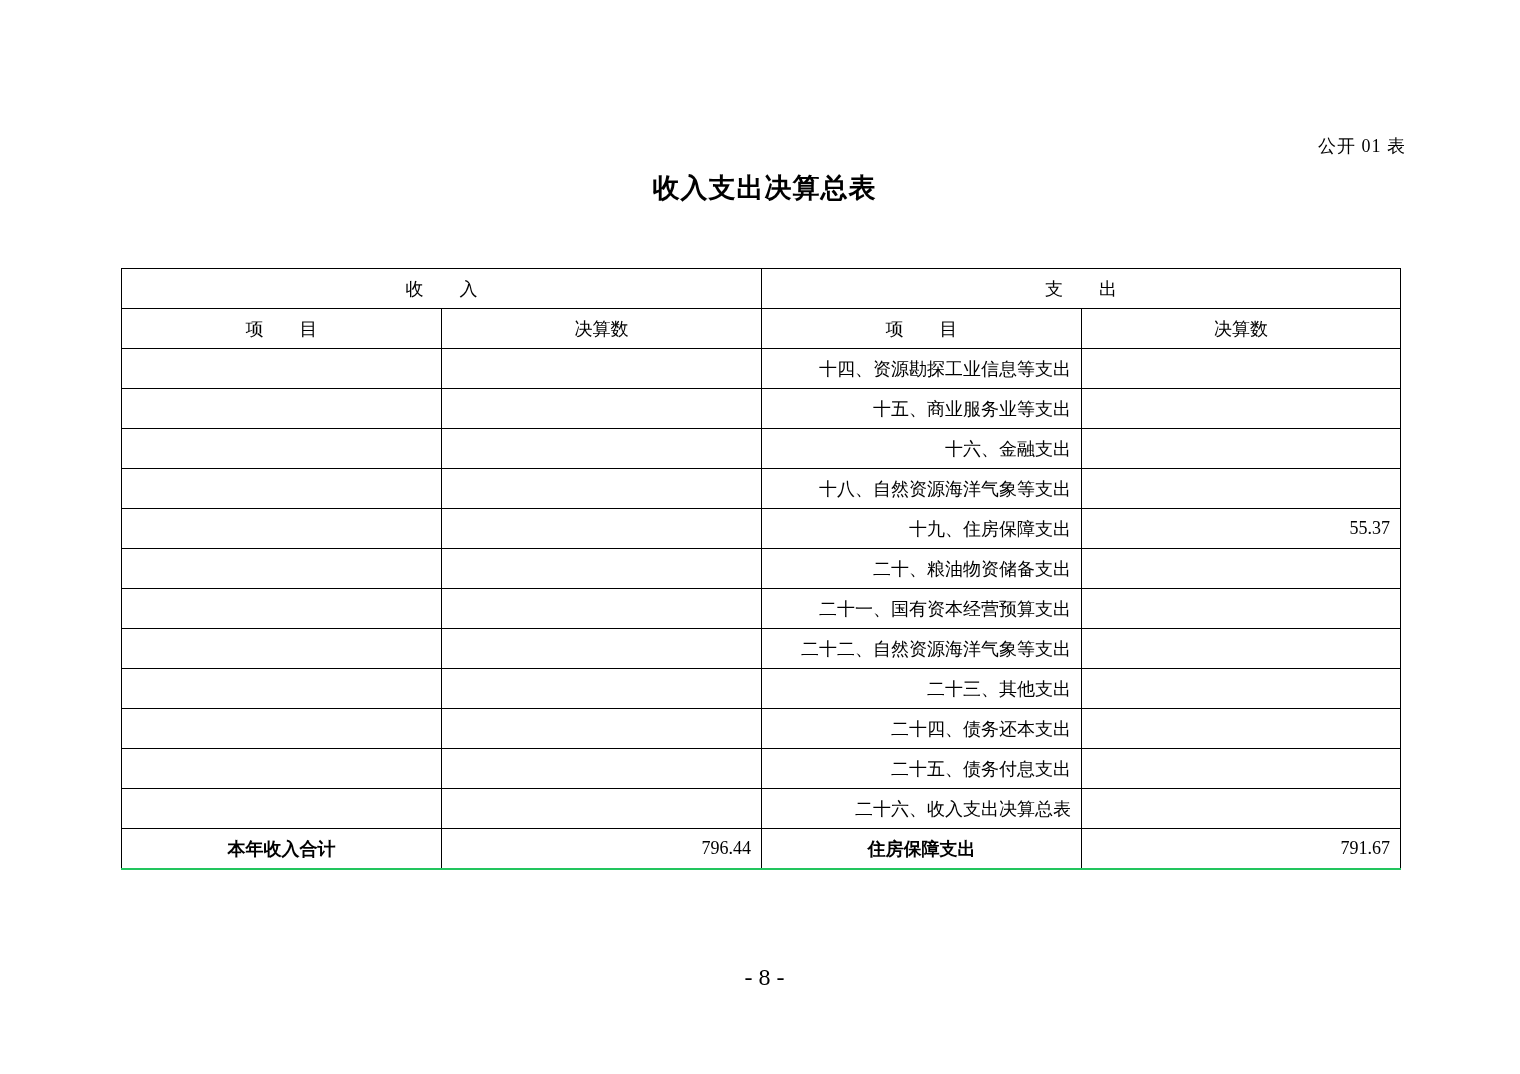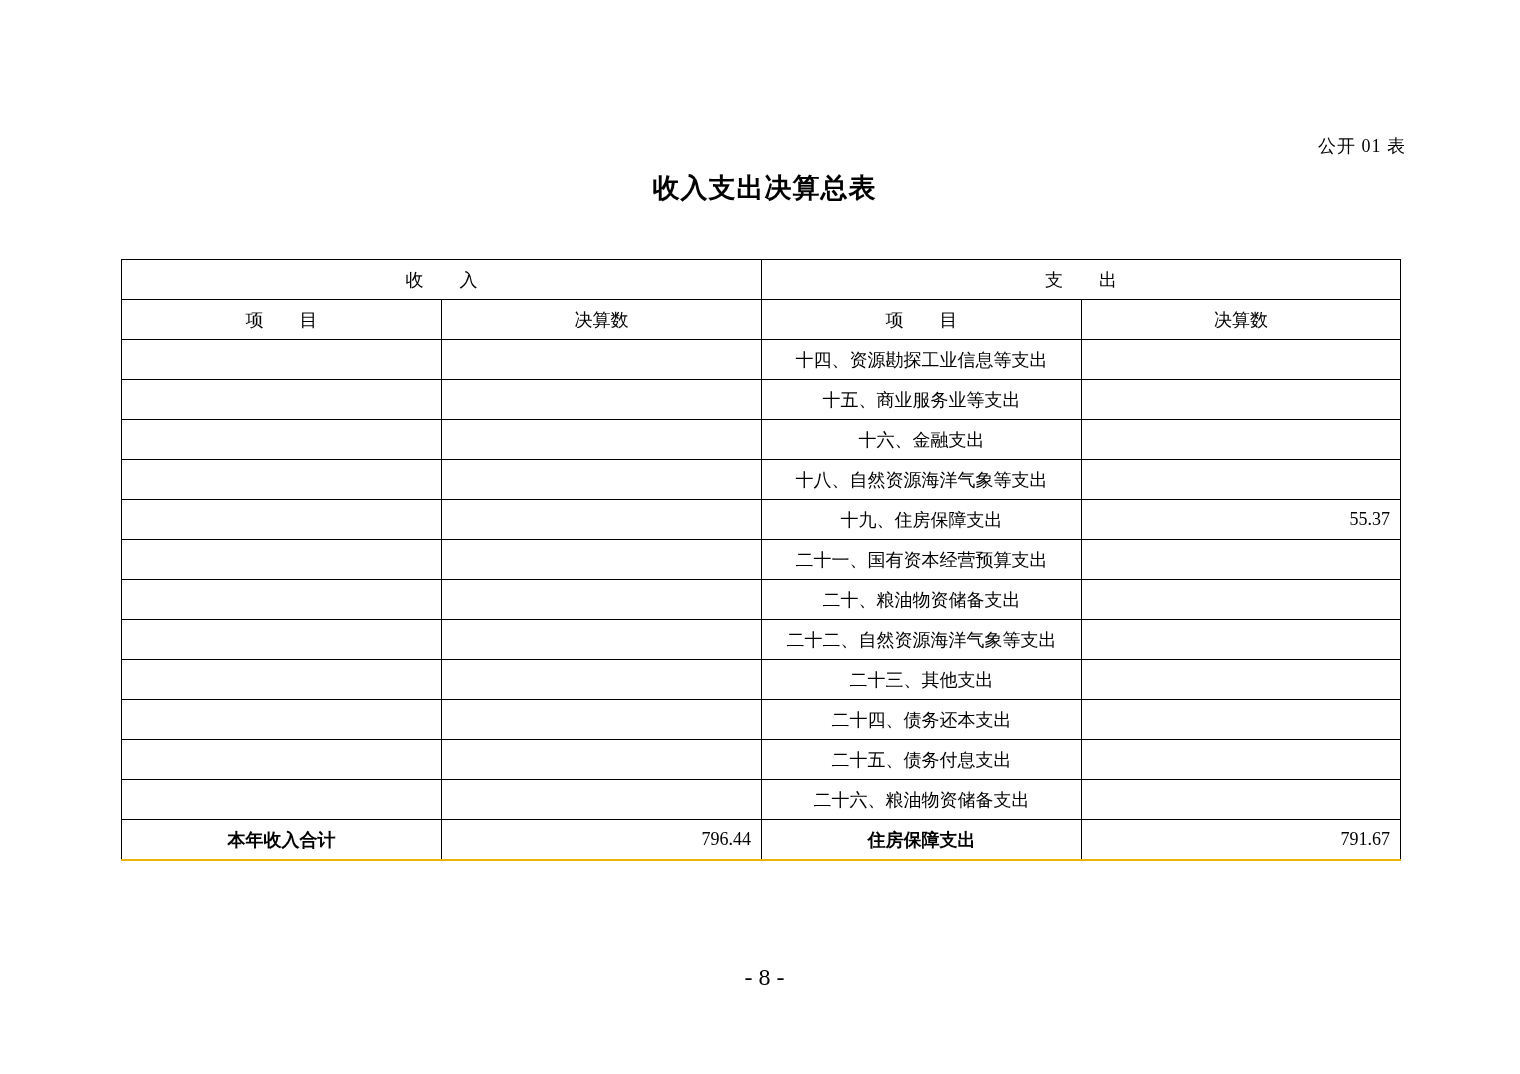--- a/index.html
+++ b/index.html
@@ -35,48 +35,48 @@
     top: 227px;
     left: 130px;
     width: 1266px;
     display: flex;
     justify-content: space-between;
     font-size: 18px;
   }
   table.main {
     position: absolute;
     left: 121px;
-    top: 259px;
+    top: 268px;
     width: 1279px;
     border-collapse: collapse;
     table-layout: fixed;
   }
   table.main td {
     border: 1px solid #000000;
     height: 39px;
     font-size: 18px;
     padding: 0 10px;
     white-space: nowrap;
     overflow: hidden;
     vertical-align: middle;
   }
   td.sec-h, td.col-h {
     text-align: center;
     font-size: 19px;
     padding: 0;
   }
-  td.item { text-align: center; margin-top: 48px; }
+  td.item { text-align: right; margin-top: 48px; }
   td.amt { text-align: right; padding-right: 11px; }
   td.total-label {
     text-align: center;
     font-weight: bold;
     font-size: 19px;
     padding: 0;
   }
-  tr.bottom td { border-bottom: 2px solid #eab308; }
+  tr.bottom td { border-bottom: 2px solid #22c55e; }
   .page-num {
     position: absolute;
     top: 964px;
     left: 0;
     width: 100%;
     text-align: center;
     font-size: 24px;
   }
 </style>
 </head>
@@ -134,27 +134,27 @@
       </tr>
       <tr>
         <td class="item"></td>
         <td class="amt"></td>
         <td class="item">十九、住房保障支出</td>
         <td class="amt">55.37</td>
       </tr>
       <tr>
         <td class="item"></td>
         <td class="amt"></td>
-        <td class="item">二十一、国有资本经营预算支出</td>
+        <td class="item">二十、粮油物资储备支出</td>
         <td class="amt"></td>
       </tr>
       <tr>
         <td class="item"></td>
         <td class="amt"></td>
-        <td class="item">二十、粮油物资储备支出</td>
+        <td class="item">二十一、国有资本经营预算支出</td>
         <td class="amt"></td>
       </tr>
       <tr>
         <td class="item"></td>
         <td class="amt"></td>
         <td class="item">二十二、自然资源海洋气象等支出</td>
         <td class="amt"></td>
       </tr>
       <tr>
         <td class="item"></td>
@@ -170,21 +170,21 @@
       </tr>
       <tr>
         <td class="item"></td>
         <td class="amt"></td>
         <td class="item">二十五、债务付息支出</td>
         <td class="amt"></td>
       </tr>
       <tr>
         <td class="item"></td>
         <td class="amt"></td>
-        <td class="item">二十六、粮油物资储备支出</td>
+        <td class="item">二十六、收入支出决算总表</td>
         <td class="amt"></td>
       </tr>
 
       <tr class="bottom">
         <td class="total-label">本年收入合计</td>
         <td class="amt">796.44</td>
         <td class="total-label">住房保障支出</td>
         <td class="amt">791.67</td>
       </tr>
     </tbody>

